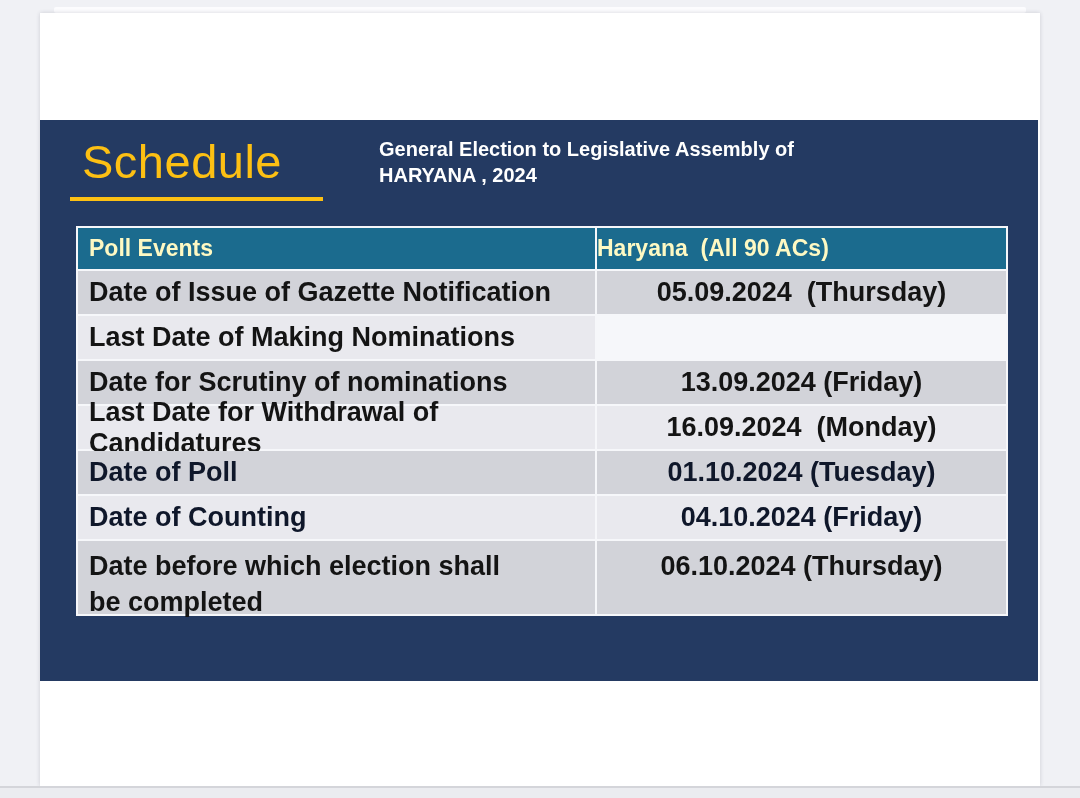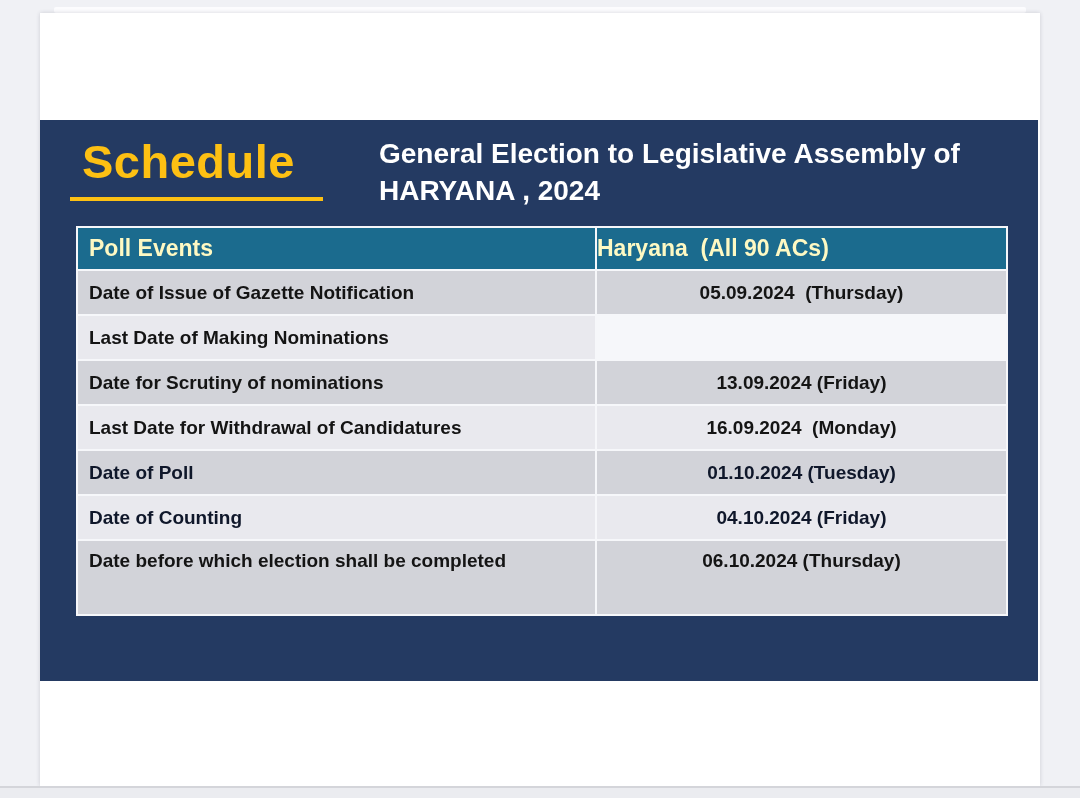--- a/index.html
+++ b/index.html
@@ -26,42 +26,42 @@
     box-sizing: border-box;
   }
 
   .slide {
     position: absolute; left: 0px; top: 107px; width: 998px; height: 561px;
     background: #243a62;
   }
 
   .slide-title {
     position: absolute; left: 42px; top: 14px;
-    font-size: 47px; line-height: 1.2; font-weight: bold;
+    font-size: 47px; line-height: 1.2; font-weight: normal;
     color: #fdc013; letter-spacing: 0.5px;
   }
   .title-underline {
     position: absolute; left: 30px; top: 77px; width: 253px; height: 4px;
     background: #fdc013;
   }
   .slide-subtitle {
     position: absolute; left: 339px; top: 16px; width: 620px;
-    font-size: 28px; line-height: 1.32; font-weight: bold; color: #ffffff;
+    font-size: 20px; line-height: 1.32; font-weight: bold; color: #ffffff;
   }
 
   .tbl {
     position: absolute; left: 36px; top: 106px; width: 932px;
     background: #f6f7fa; border: 2px solid #f6f7fa;
     box-sizing: border-box;
   }
   .row { display: flex; width: 100%; }
   .row + .row { margin-top: 2px; }
   .cell {
     box-sizing: border-box; display: flex; align-items: center;
-    font-weight: bold; color: #141414; font-size: 19px;
+    font-weight: bold; color: #141414; font-size: 27px;
   }
   .cell-event { width: 517px; margin-right: 2px; padding-left: 11px; }
   .cell-date  { flex: 1; justify-content: center; white-space: pre-wrap; }
 
   .row-header .cell { background: #1b6b8e; color: #fef9c3; font-size: 23px; height: 41px; }
   .row-header .cell-date { justify-content: flex-start; }
 
   .row-data .cell { height: 43px; }
   .row-data:nth-child(even) .cell { background: #d2d3d9; }
   .row-data:nth-child(odd)  .cell { background: #e9e9ee; }

